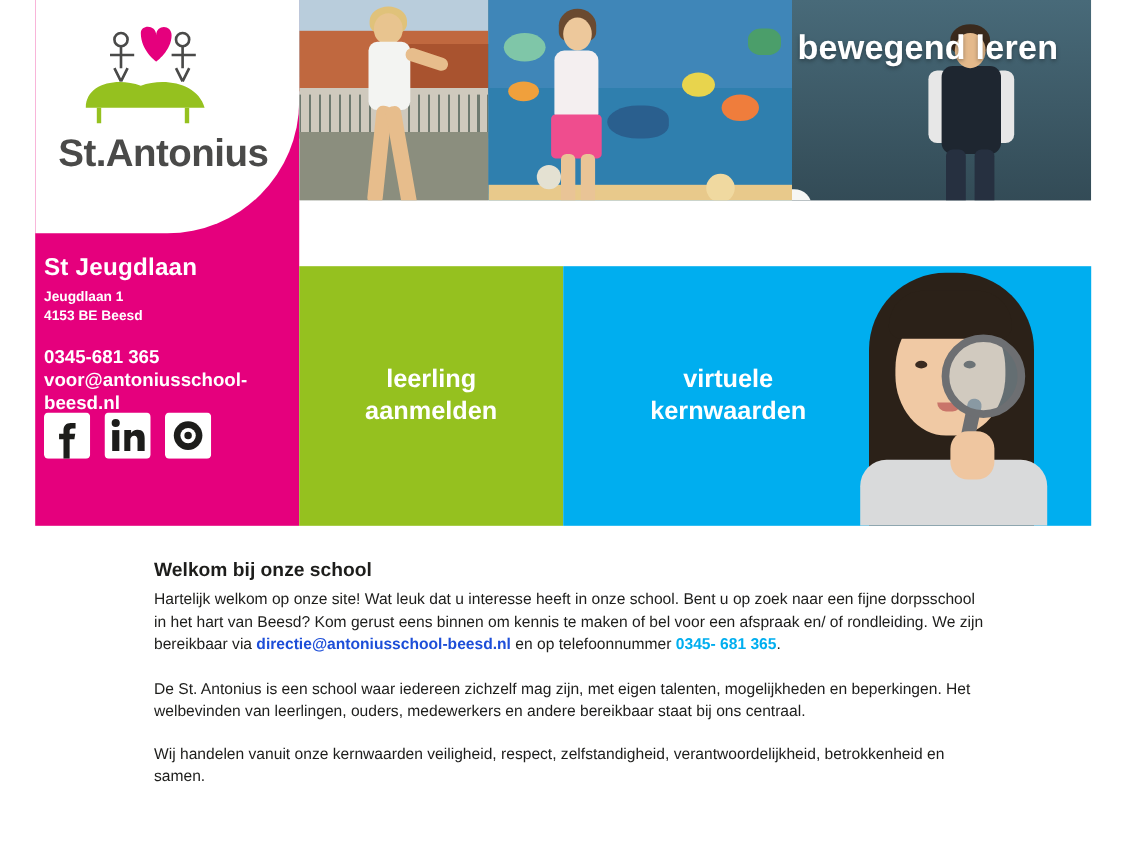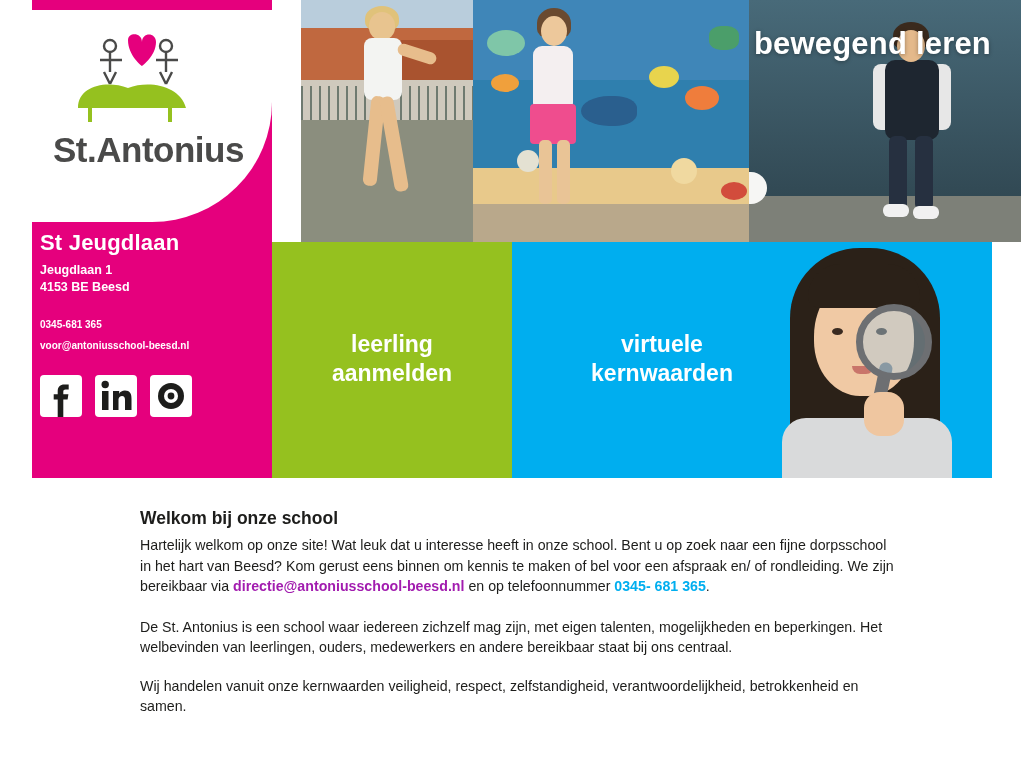--- a/index.html
+++ b/index.html
@@ -35,21 +35,21 @@
     top: 0;
     width: 240px;
     height: 478px;
     background: #e5007d;
     overflow: hidden;
   }
   
   .brand-logo-area {
     position: absolute;
     left: 0;
-    top: 10px;
+    top: 0;
     width: 240px;
     height: 212px;
     background: #ffffff;
     border-bottom-left-radius: 0;
     border-bottom-right-radius: 120px;
   }
   .logo-wrap {
     position: absolute;
     left: 18px;
     top: 20px;
@@ -81,21 +81,21 @@
     margin: 0 0 6px 0;
     letter-spacing: .2px;
   }
   .brand-line {
     font-size: 12.5px;
     font-weight: bold;
     line-height: 17px;
   }
   .brand-contact {
     margin-top: 18px;
-    font-size: 10px;
+    font-size: 17px;
     font-weight: bold;
     line-height: 21px;
   }
   .brand-contact a { color: #fff; text-decoration: none; display:block; }
 
   .social-row {
     position: absolute;
     left: 8px;
     top: 375px;
     display: flex;
@@ -106,23 +106,22 @@
     display: block;
     cursor: pointer;
   }
 
   
   .photo-strip {
     position: absolute;
     left: 240px;
     top: 0;
     width: 720px;
-    height: 242px;
+    height: 182px;
     overflow: hidden;
-    margin-left: 29px;
   }
   .ps-seg { position: absolute; top: 0; height: 242px; overflow: hidden; }
   .ps1 { left: 0;   width: 172px; background: linear-gradient(160deg,#9fb9d0 0%, #c9d3d8 38%, #8a8f86 100%); }
   .ps2 { left: 172px; width: 276px; background: #0f5f86; }
   .ps3 { left: 448px; width: 272px; background: linear-gradient(180deg,#4b5e68 0%, #2b3c45 100%); }
 
   
   .p1-sky { position:absolute; left:0; top:0; width:172px; height:70px; background:#b9cddc;}
   .p1-roof{ position:absolute; left:0; top:28px; width:172px; height:55px; background:#c0683f;}
   .p1-roof2{position:absolute; left:86px; top:40px; width:90px; height:45px; background:#a9532f;}
@@ -245,21 +244,21 @@
     margin: 0 0 6px 0;
     color: #1d1d1b;
   }
   .content p {
     font-size: 14.2px;
     line-height: 20.5px;
     margin: 0 0 18px 0;
     color: #1d1d1b;
   }
   .content p.tight { margin-bottom: 20px; }
-  a.mail-link { color: #a21caf; font-weight: bold; text-decoration: none; }
+  a.mail-link { color: #1d4ed8; font-weight: bold; text-decoration: none; }
   a.tel-link  { color: #00aeef; font-weight: bold; text-decoration: none; }
 </style>
 </head>
 <body>
 
 <div id="page">
 
   <div class="hero">
 
     <div class="brand-col">

